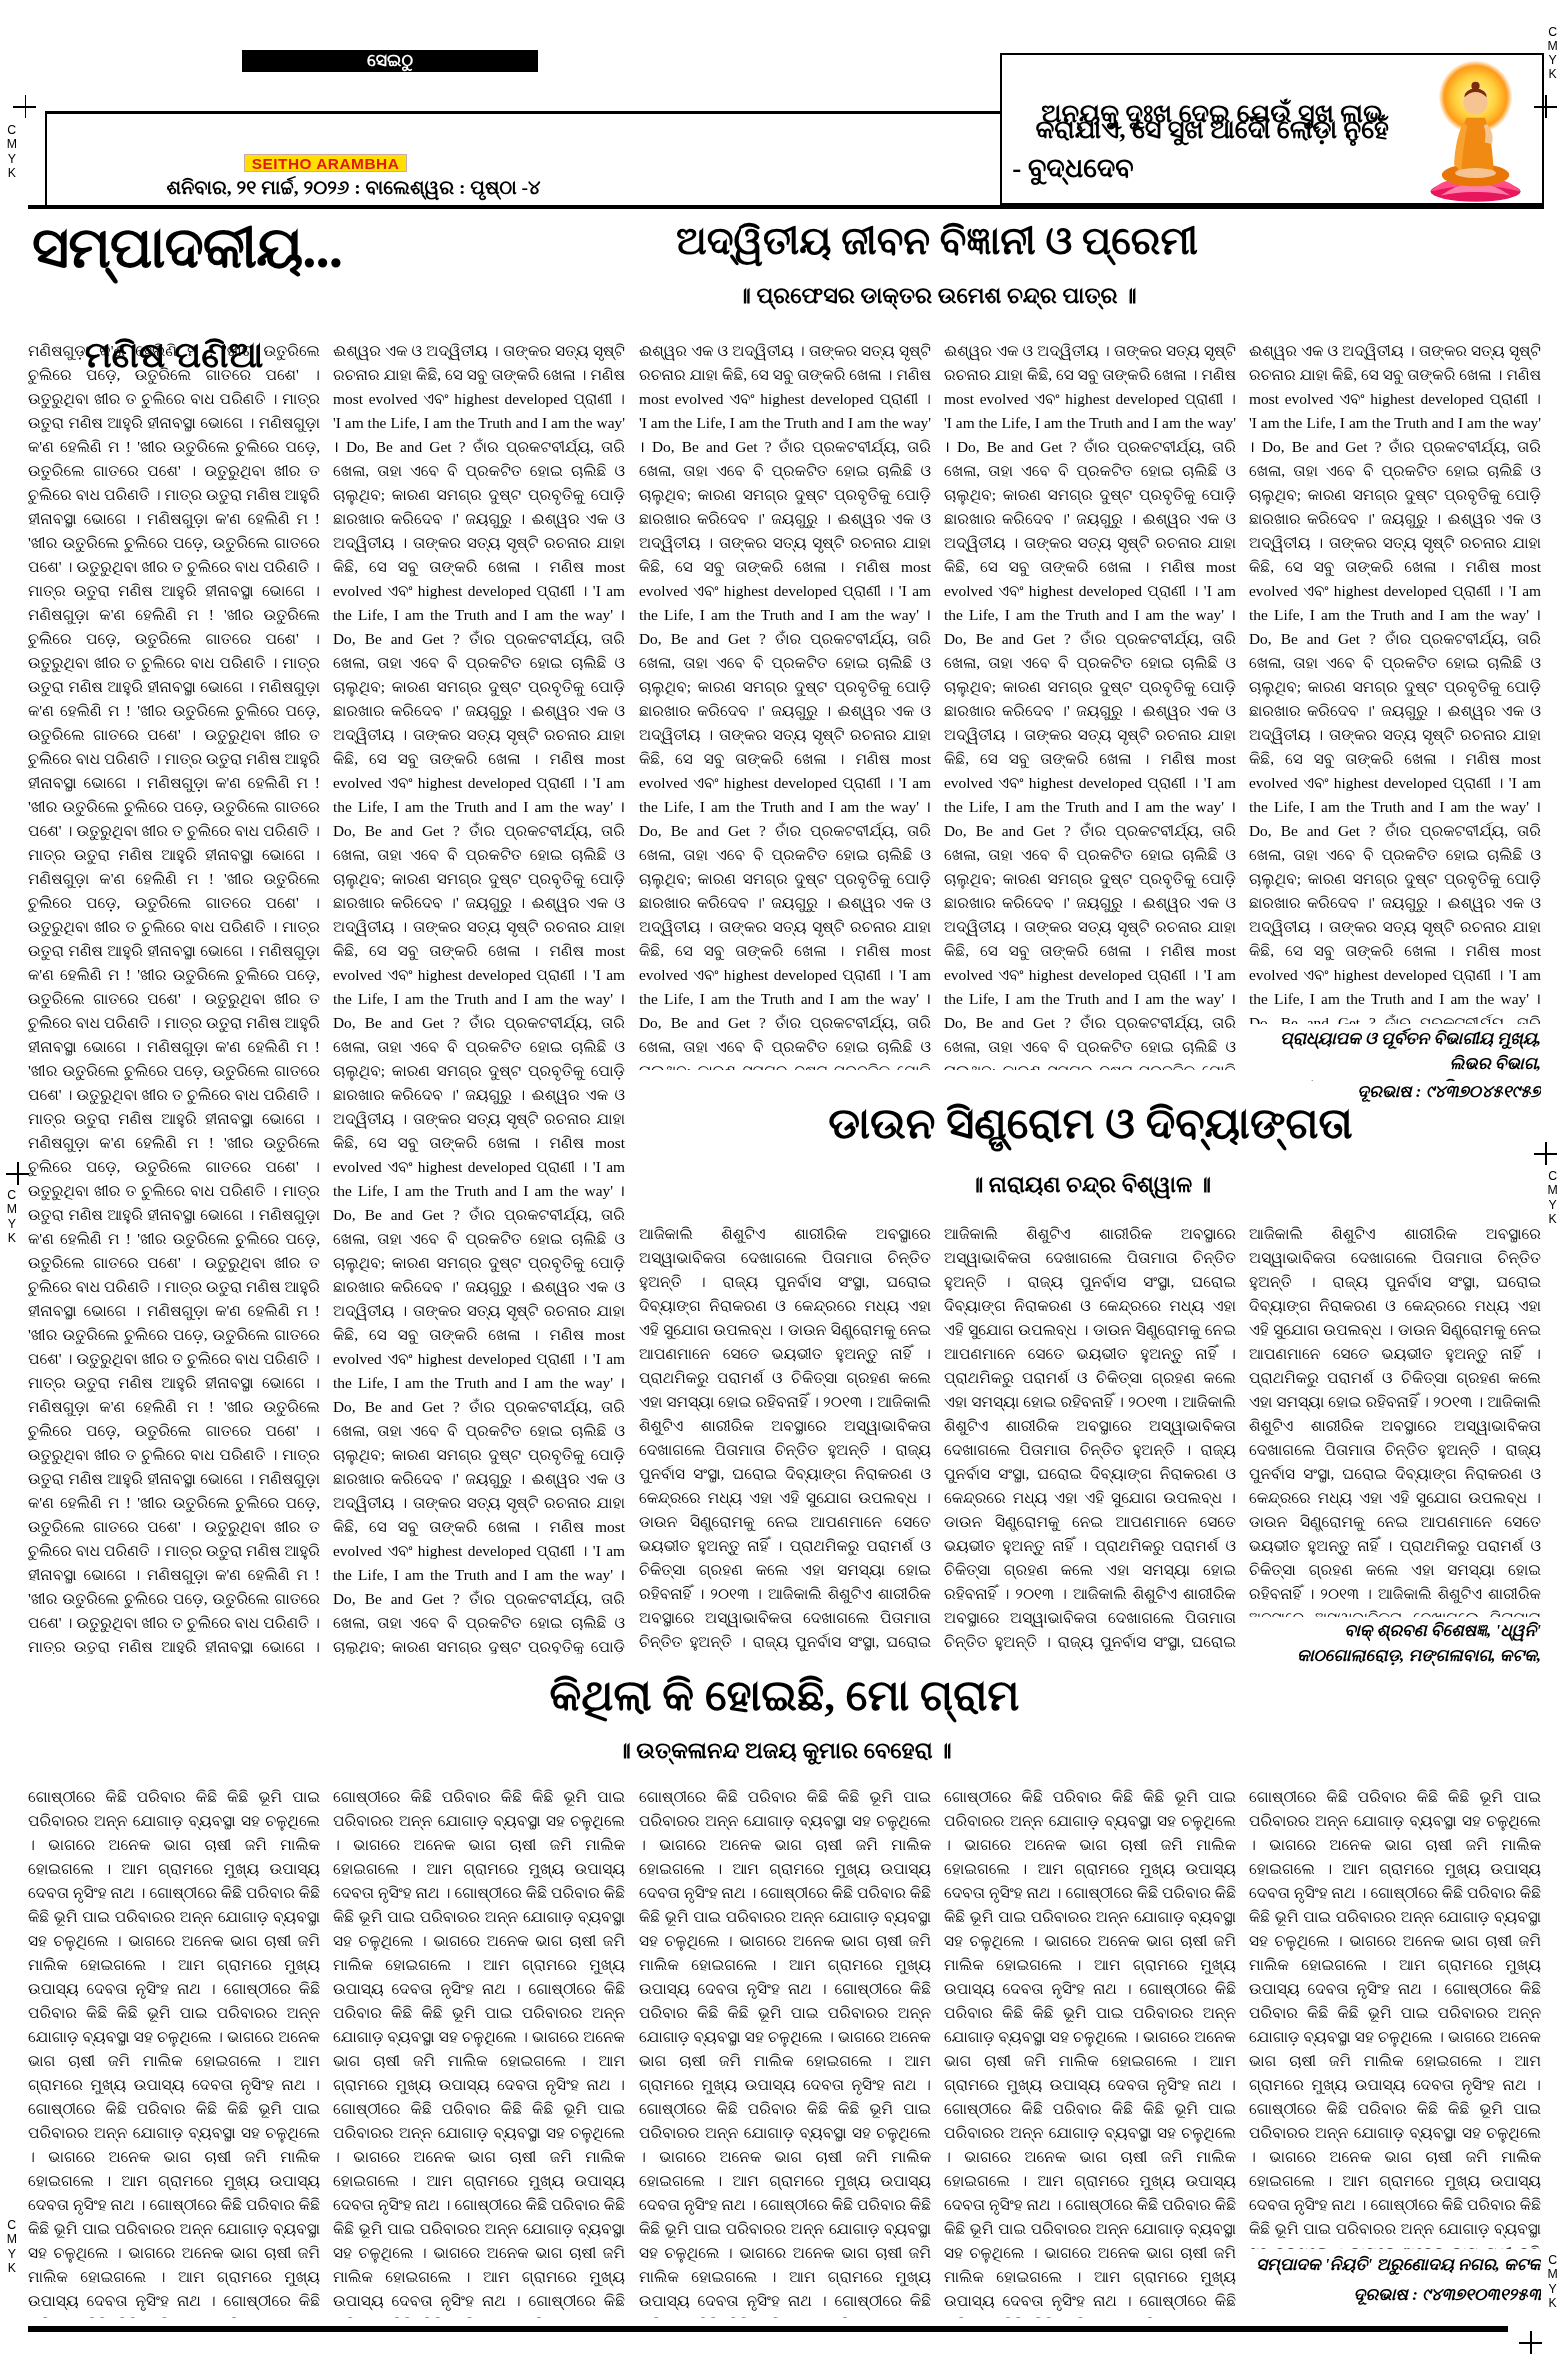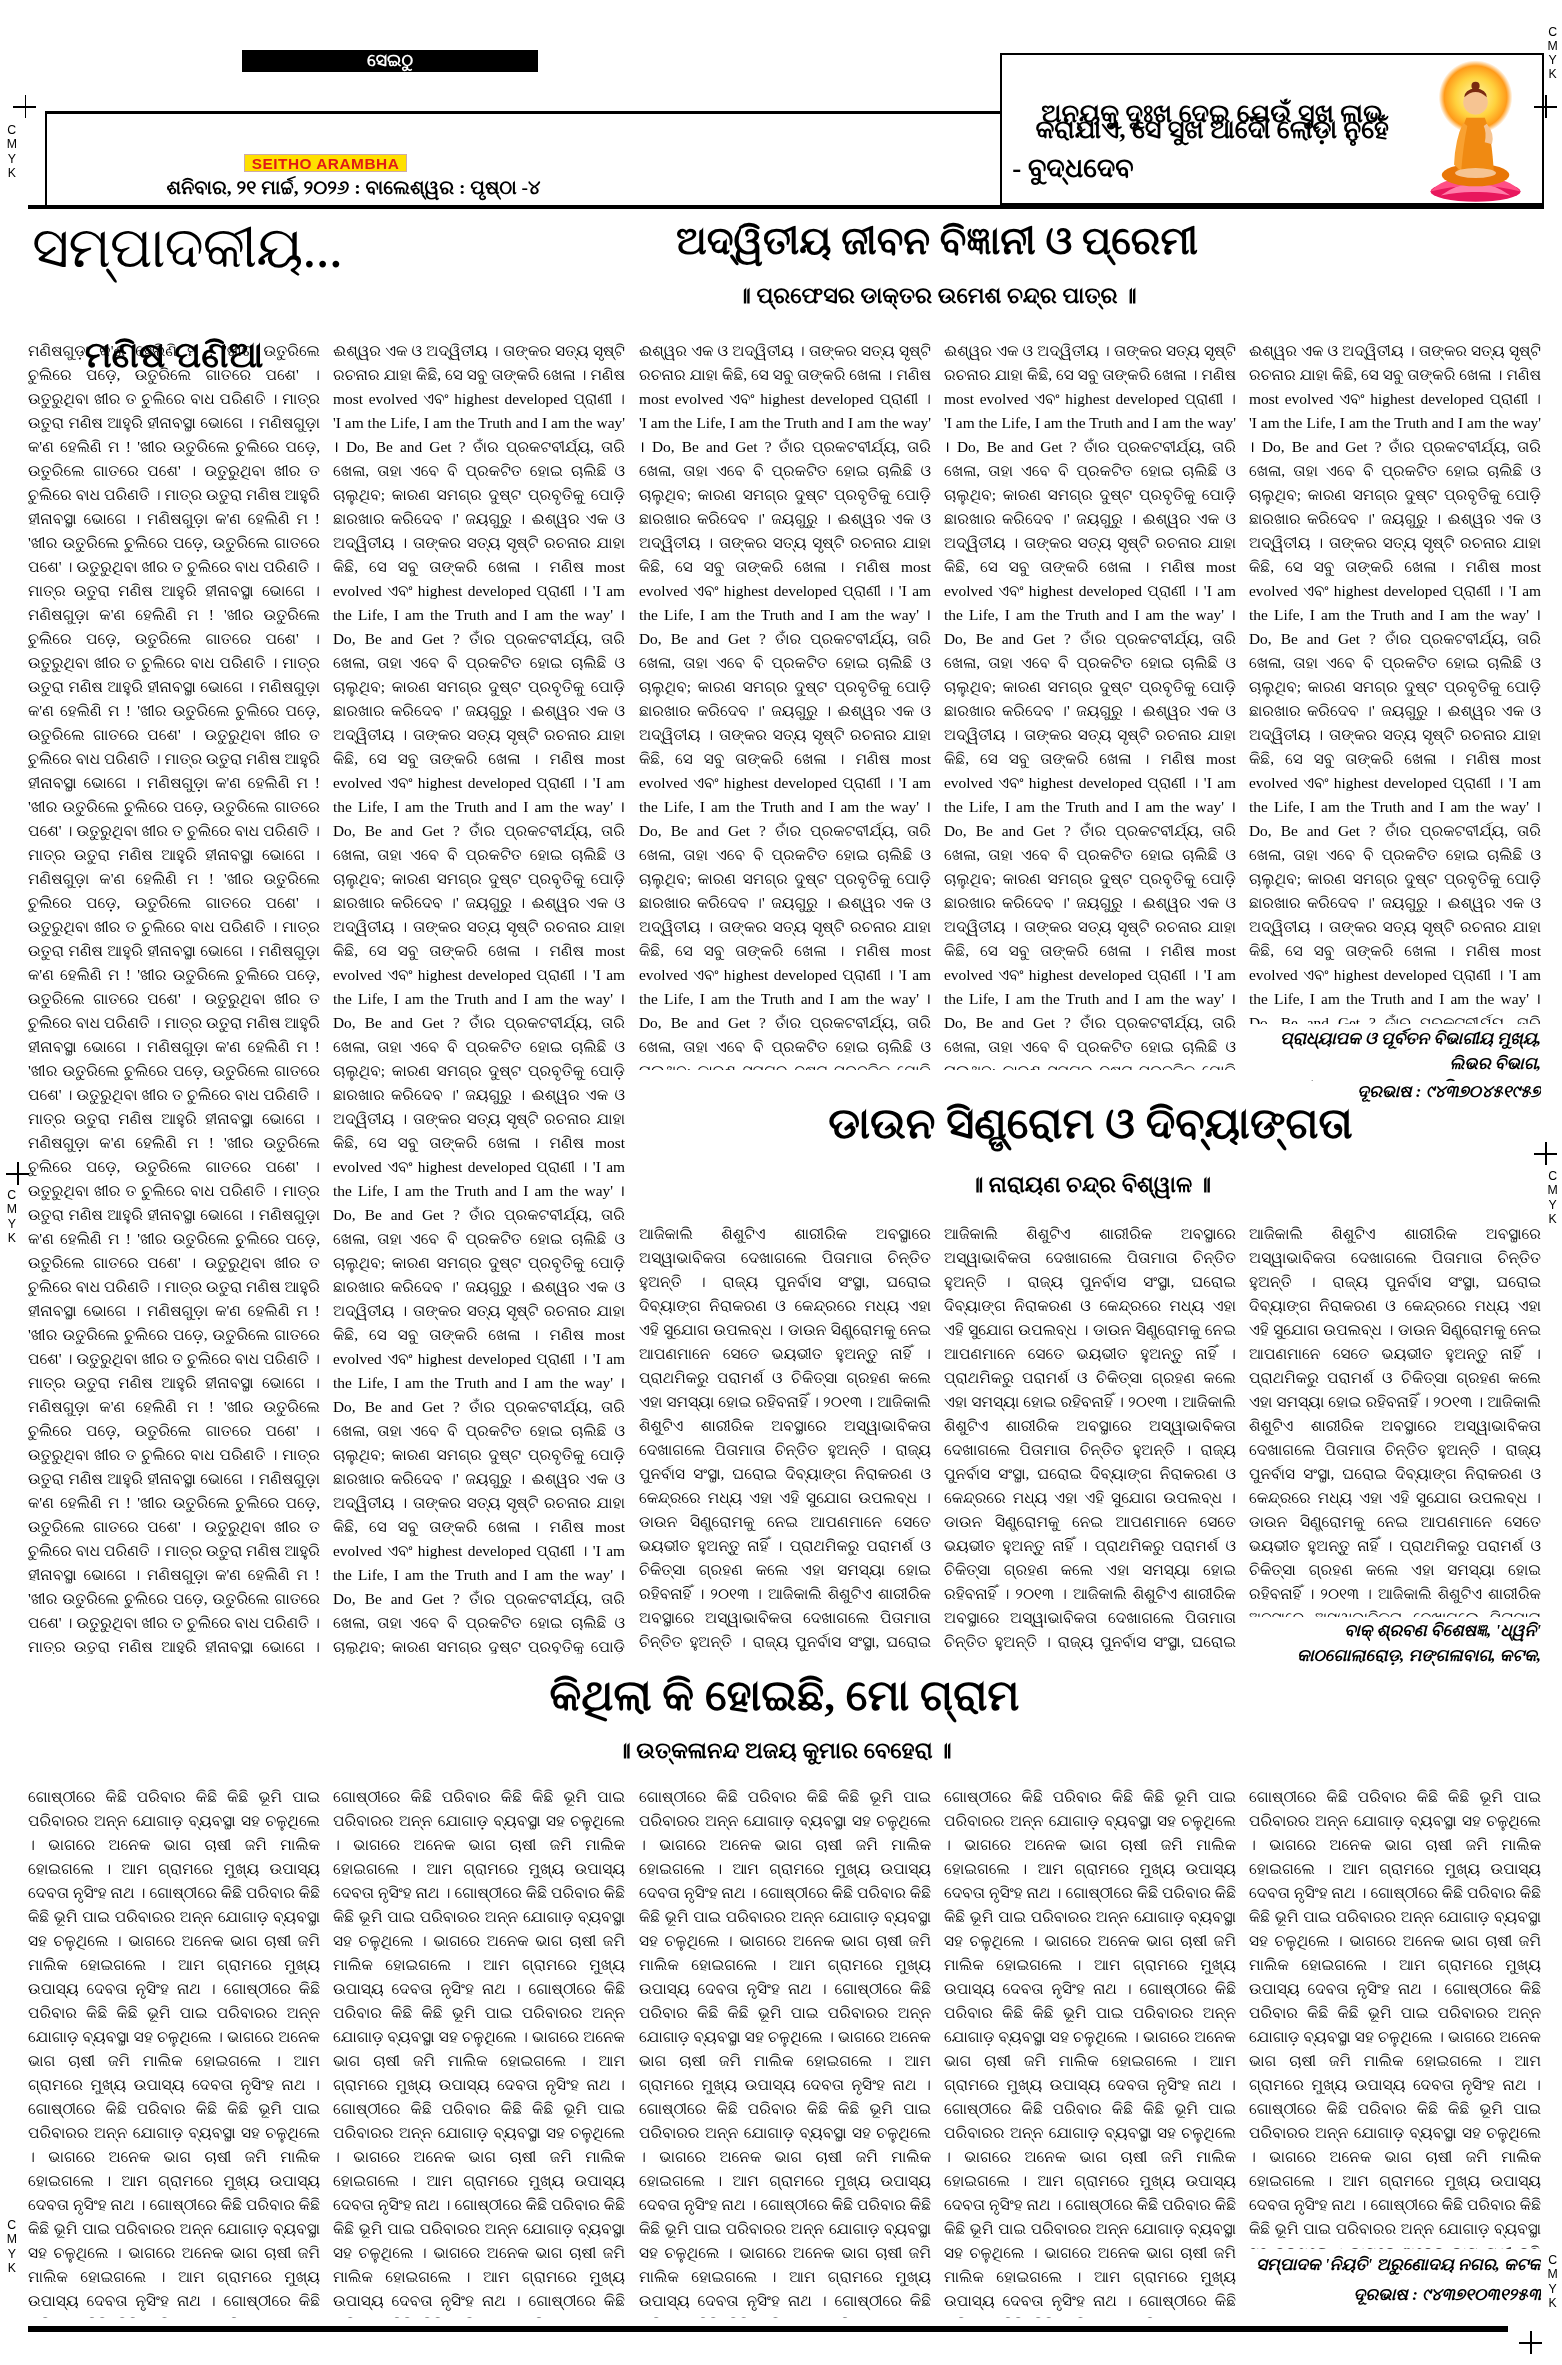--- a/index.html
+++ b/index.html
@@ -20,21 +20,21 @@
   #dateline { position:absolute; left:123px; top:177px; width:461px; text-align:center;
               font-size:19.5px; font-weight:bold; }
 
   
   #quote-box { position:absolute; left:1000px; top:53px; width:544px; height:152px; border:2px solid #000; }
   .qline { position:absolute; left:10.2px; width:400px; text-align:center; font-size:25.6px; font-weight:bold; }
   #quote-attr { position:absolute; left:10.2px; top:98px; width:400px; font-size:27px; font-weight:bold; }
   #buddha { position:absolute; right:4.1px; top:2px; }
 
   
-  #section-title { position:absolute; left:32px; top:215px; width:563px; font-size:57px; font-weight:400;
+  #section-title { position:absolute; left:32px; top:215px; width:563px; font-size:57px; font-weight:700;
                    letter-spacing:-1px; white-space:nowrap; }
   .headline { position:absolute; font-weight:900; text-align:center; white-space:nowrap; }
   .byline   { position:absolute; font-weight:bold; text-align:center; }
 
   #a2-title { left:333px; top:218px; width:1208px; font-size:39px; }
   #a2-byline { left:333px; top:283px; width:1208px; font-size:22.5px; }
 
   #a1-title { left:28px; top:303px; width:292px; font-size:36px;margin-top:31px; }
 
   #a3-title { left:639px; top:1099px; width:903px; font-size:43px; }

